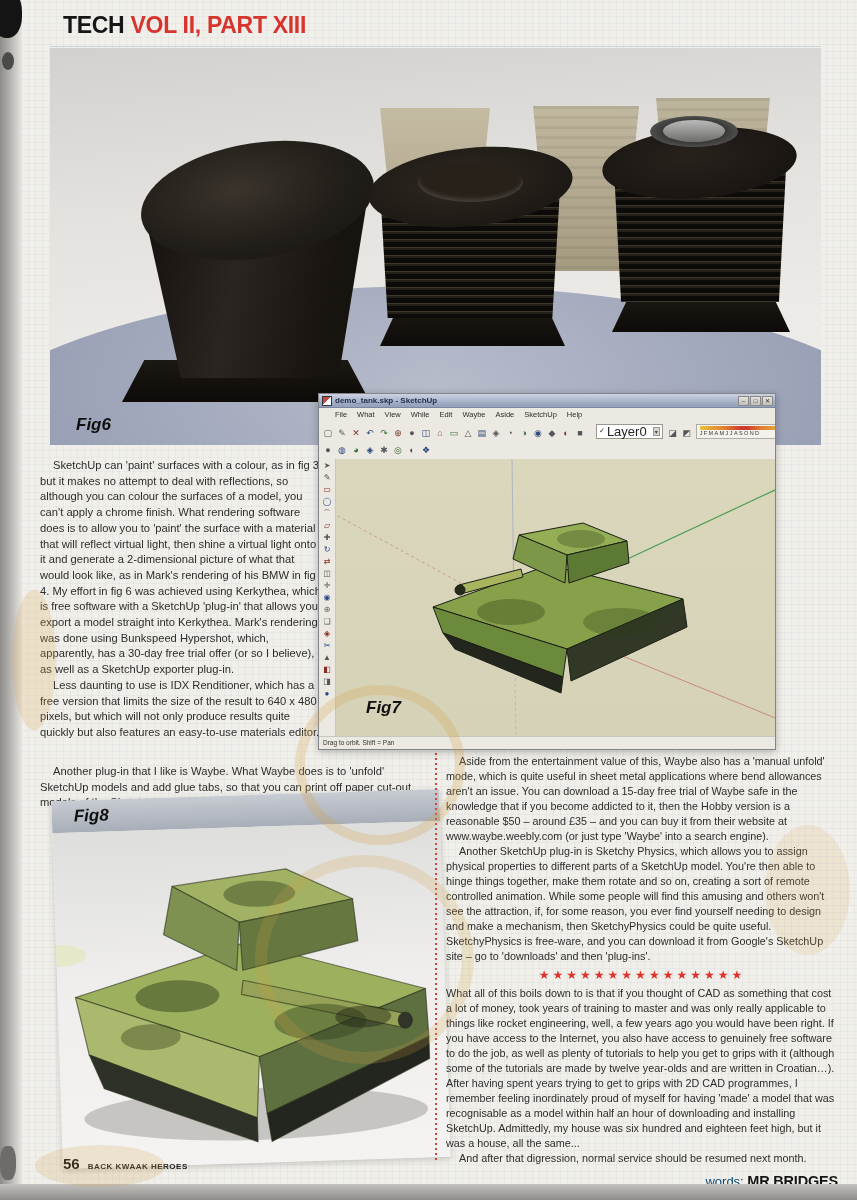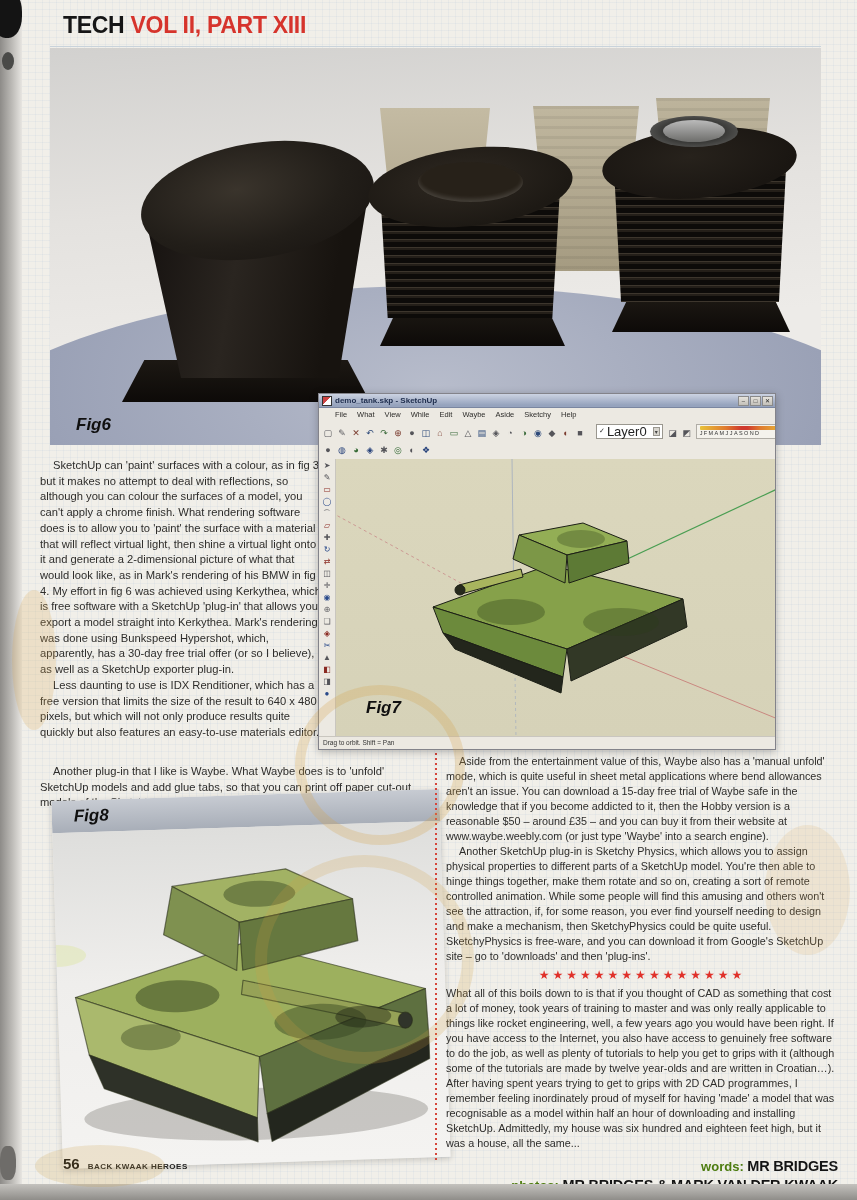--- a/index.html
+++ b/index.html
@@ -132,21 +132,21 @@
 
   
   .divider{position:absolute;left:435px;top:753px;width:2px;height:410px;z-index:2;
       background:repeating-linear-gradient(180deg,#d6453a 0 2px,transparent 2px 5px);}
   .colR{position:absolute;left:446px;top:754px;width:392px;z-index:2;font-size:10.8px;line-height:15px;}
   .weblink{font-weight:400;color:#16161
 
 6;}
   .stars{text-align:center;color:#e0312a;font-size:12px;letter-spacing:3px;margin:4px 0 3px 0;}
   .credits{text-align:right;margin-top:6px;line-height:18px;}
-  .cl{color:#4d7c0f;font-size:13px;font-weight:bold;}
+  .cl{color:#0c4a6e;font-size:13px;}
   .cn{color:#141414;font-weight:800;font-size:14.5px;letter-spacing:-0.2px;}
 
   
   .fig8{position:absolute;left:57px;top:795px;width:388px;height:368px;z-index:2;transform:rotate(-1.8deg);
       background:#ecebe8;box-shadow:0 2px 6px rgba(0,0,0,0.18);overflow:hidden;}
   .fig8-bar{height:32px;background:linear-gradient(180deg,#c7cbd2,#a8aeb8);}
   .fig8-bar .figlabel{position:absolute;left:22px;top:6px;}
   .fig8-photo{position:relative;height:336px;background:linear-gradient(180deg,#dededc 0,#efeeec 45%,#f4f3f1);}
 
   
@@ -207,21 +207,21 @@
         </span>
     </div>
     <div class="sk-menubar">
         <span class="menu-item">File</span>
         <span class="menu-item">What</span>
         <span class="menu-item">View</span>
         <span class="menu-item">While</span>
         <span class="menu-item">Edit</span>
         <span class="menu-item">Waybe</span>
         <span class="menu-item">Aside</span>
-        <span class="menu-item">Sketchy</span>
+        <span class="menu-item">SketchUp</span>
         <span class="menu-item">Help</span>
       </div>
     <div class="sk-toolbar">
       <span><span class="icon">▢</span><span class="icon">✎</span><span class="icon">✕</span><span class="icon">↶</span><span class="icon">↷</span><span class="icon">⊕</span><span class="icon">●</span><span class="icon">◫</span><span class="icon">⌂</span><span class="icon">▭</span><span class="icon">△</span><span class="icon">▤</span><span class="icon">◈</span><span class="icon">◔</span><span class="icon">◑</span><span class="icon">◉</span><span class="icon">◆</span><span class="icon">◐</span><span class="icon">■</span></span>
       <span class="sep"></span>
       <span class="layerbox">
         <span class="chk">✓</span>
         <span class="lname">Layer0</span>
         <span class="arrow">▾</span>
       </span>
@@ -323,20 +323,21 @@
     </div>
   </div>
 
   <div class="divider"></div>
 
   <div class="colR">
     <p class="ind"><span>Aside from the entertainment value of this, Waybe also has a 'manual unfold' mode, which is quite useful in sheet metal applications where bend allowances aren't an issue. You can download a 15-day free trial of Waybe safe in the knowledge that if you become addicted to it, then the Hobby version is a reasonable $50 – around £35 – and you can buy it from their website at </span><span class="weblink">www.waybe.weebly.com</span><span> (or just type 'Waybe' into a search engine).</span></p>
     <p class="ind">Another SketchUp plug-in is Sketchy Physics, which allows you to assign physical properties to different parts of a SketchUp model. You're then able to hinge things together, make them rotate and so on, creating a sort of remote controlled animation. While some people will find this amusing and others won't see the attraction, if, for some reason, you ever find yourself needing to design and make a mechanism, then SketchyPhysics could be quite useful. SketchyPhysics is free-ware, and you can download it from Google's SketchUp site – go to 'downloads' and then 'plug-ins'.</p>
     <div class="stars">★★★★★★★★★★★★★★★</div>
     <p>What all of this boils down to is that if you thought of CAD as something that cost a lot of money, took years of training to master and was only really applicable to things like rocket engineering, well, a few years ago you would have been right. If you have access to the Internet, you also have access to genuinely free software to do the job, as well as plenty of tutorials to help you get to grips with it (although some of the tutorials are made by twelve year-olds and are written in Croatian…). After having spent years trying to get to grips with 2D CAD programmes, I remember feeling inordinately proud of myself for having 'made' a model that was recognisable as a model within half an hour of downloading and installing SketchUp. Admittedly, my house was six hundred and eighteen feet high, but it was a house, all the same...</p>
+    <p class="ind">And after that digression, normal service should be resumed next month.</p>
     <div class="credits">
       <div><span class="cl">words: </span><span class="cn">MR BRIDGES</span></div>
       <div><span class="cl">photos: </span><span class="cn">MR BRIDGES &amp; MARK VAN DER KWAAK</span></div>
     </div>
   </div>
 
   <div class="footer">
     <span class="pagenum">56</span>
     <span class="mag">BACK KWAAK HEROES</span>
   </div>

